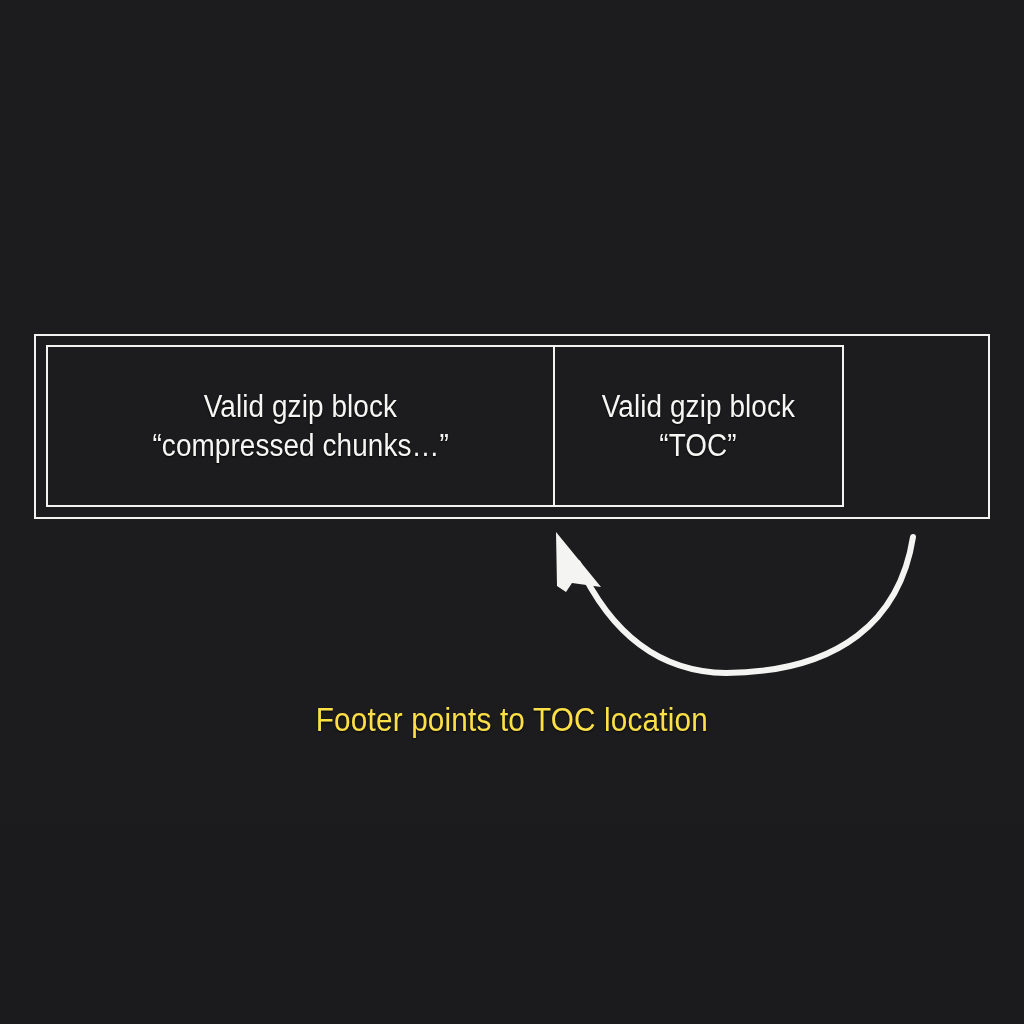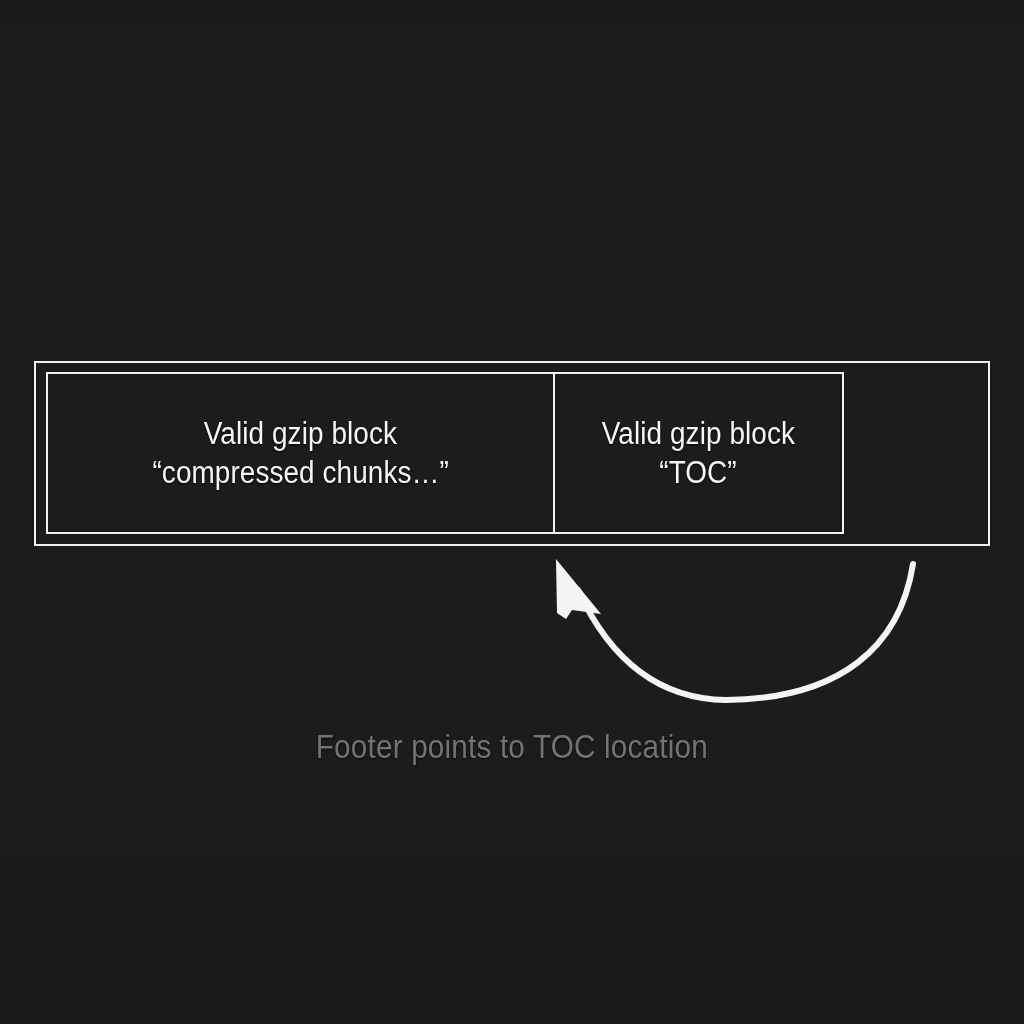--- a/index.html
+++ b/index.html
@@ -8,21 +8,20 @@
     padding: 0;
     background: #1b1b1d;
   }
   #canvas {
     position: relative;
     width: 1024px;
     height: 824px;
     background: #1c1c1e;
     overflow: hidden;
     font-family: "Liberation Sans", "DejaVu Sans", sans-serif;
-    margin-top: 27px;
     -webkit-font-smoothing: antialiased;
   }
 
   
   #stream-frame {
     position: absolute;
     left: 34px;
     top: 334px;
     width: 956px;
     height: 185px;
@@ -90,21 +89,21 @@
     pointer-events: none;
   }
 
   
   #caption {
     position: absolute;
     left: 0;
     top: 702px;
     width: 1024px;
     text-align: center;
-    color: #737373;
+    color: #fde047;
     font-size: 33px;
     line-height: 1.1;
     letter-spacing: 0.2px;
     white-space: nowrap;
     text-shadow: 0 1px 2px rgba(0,0,0,0.8);
   }
   #caption .condensed { display: inline-block; }
 </style>
 </head>
 <body>

